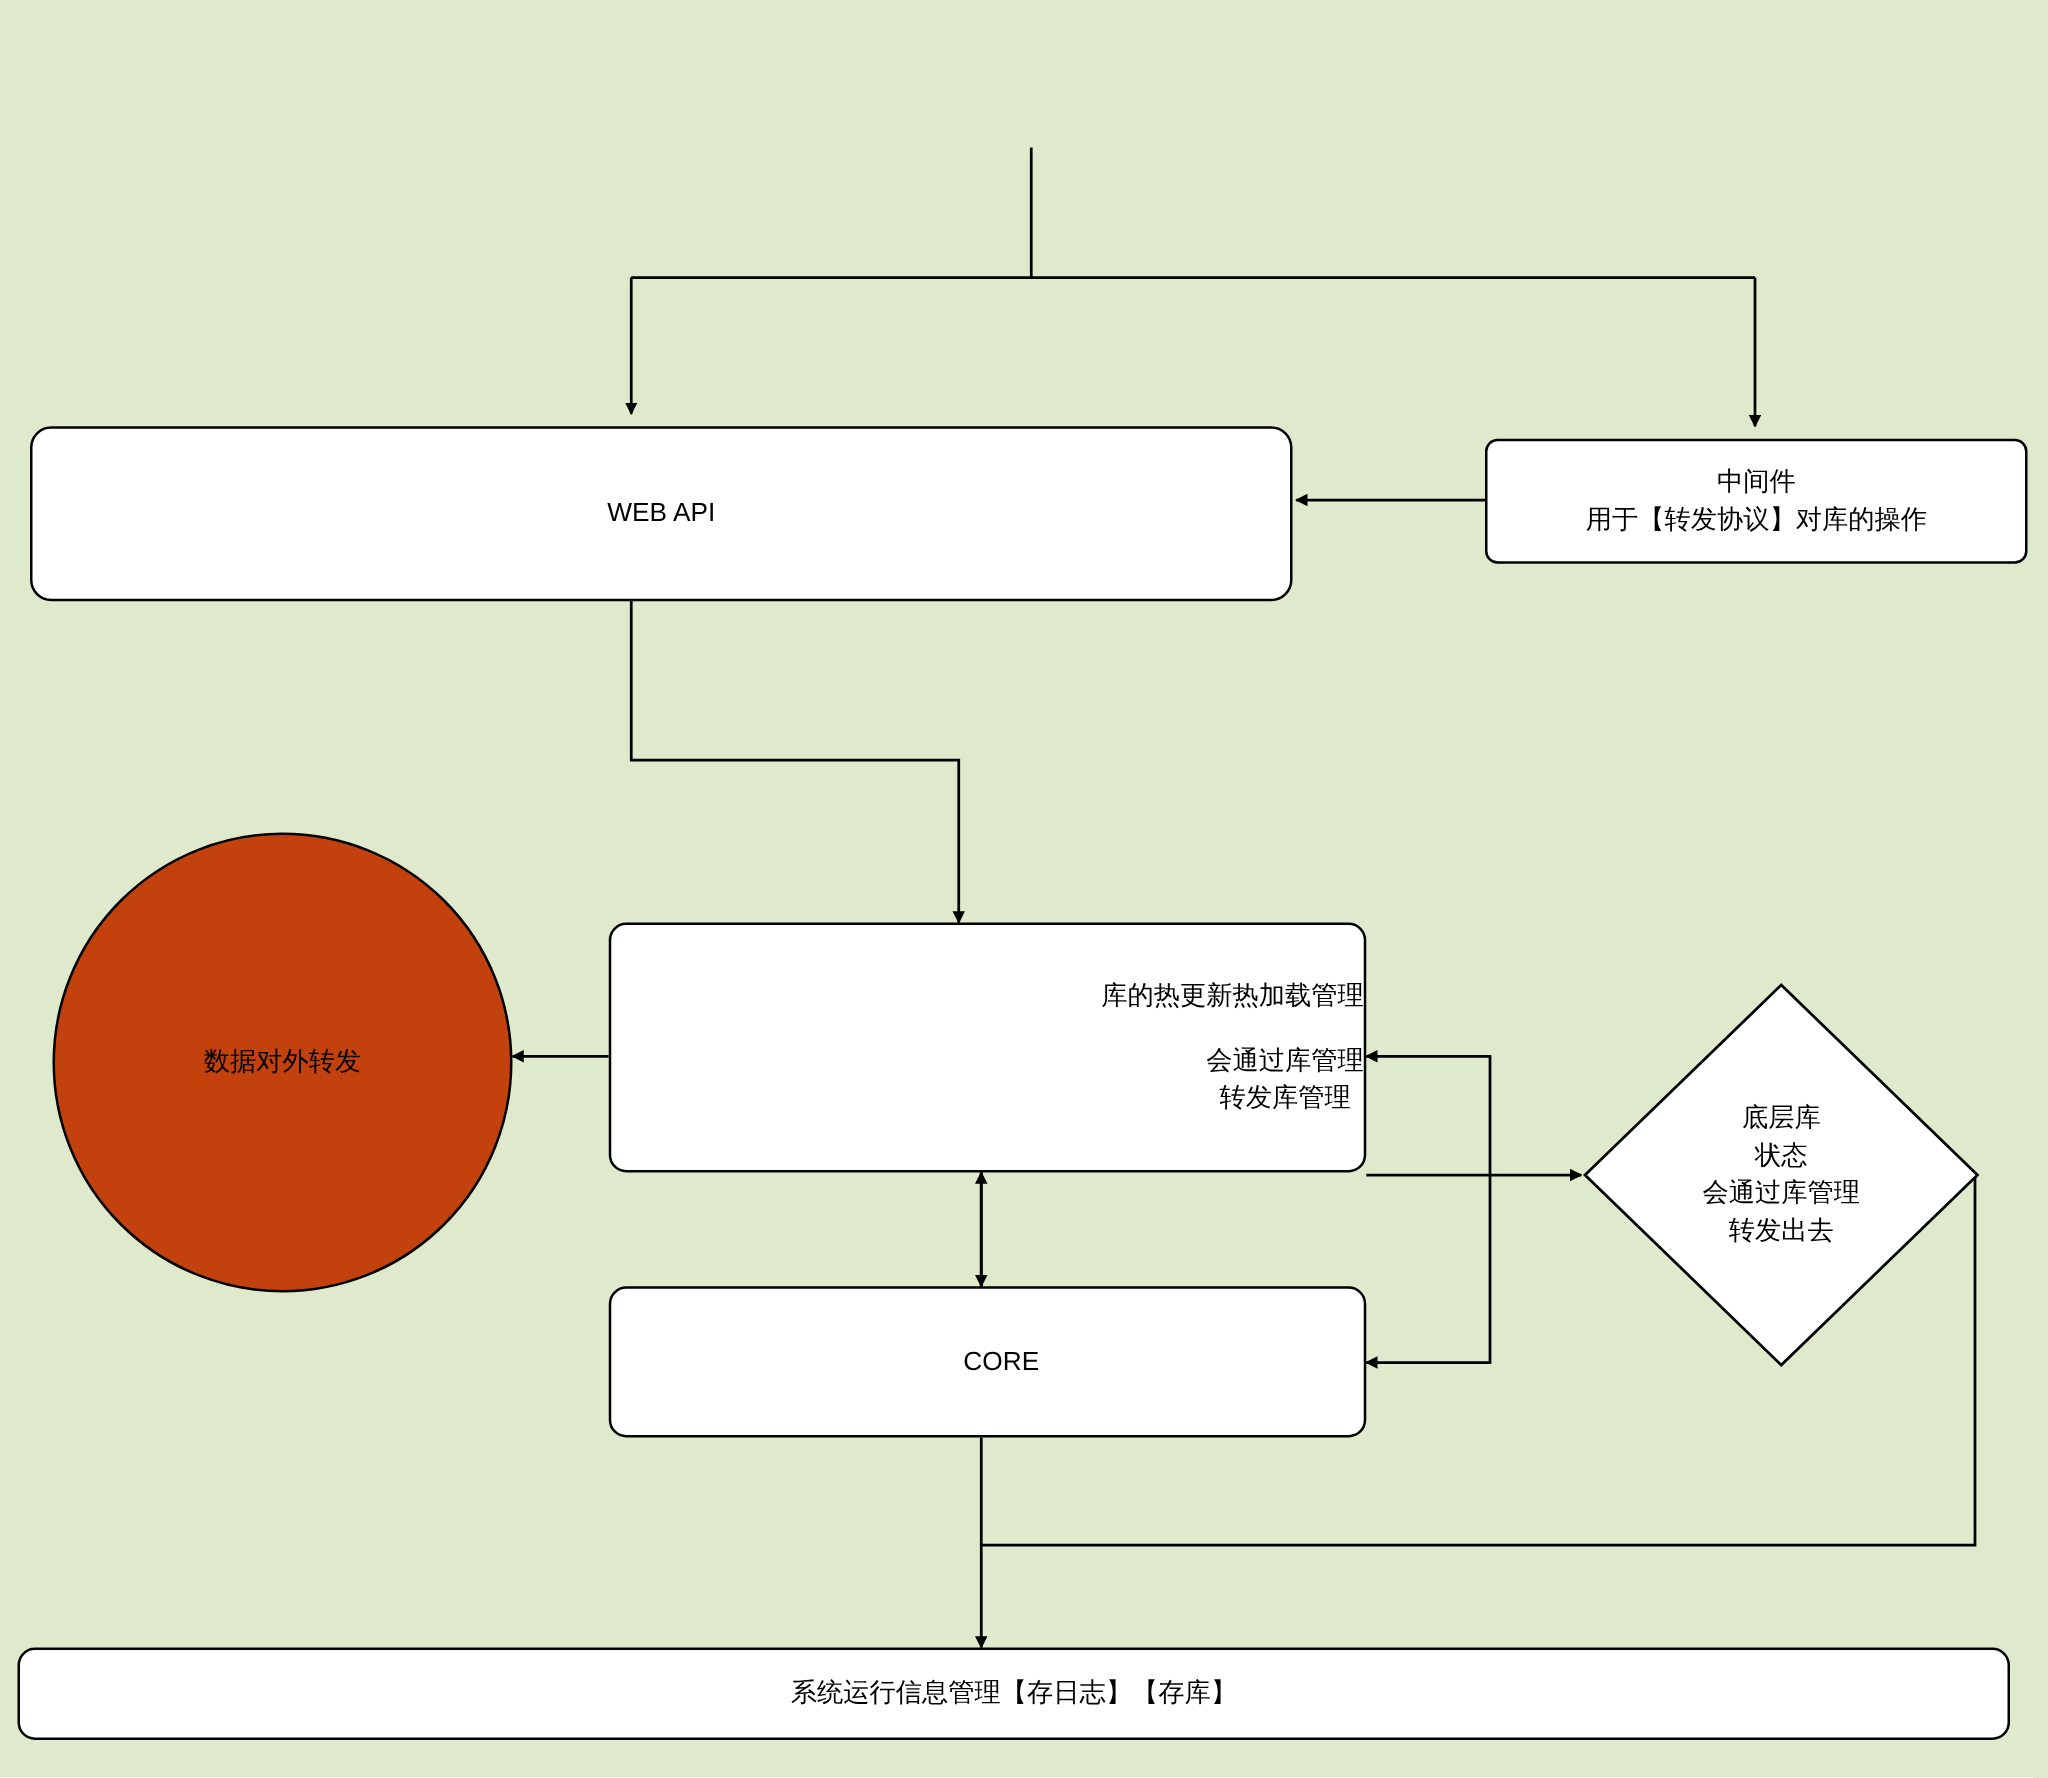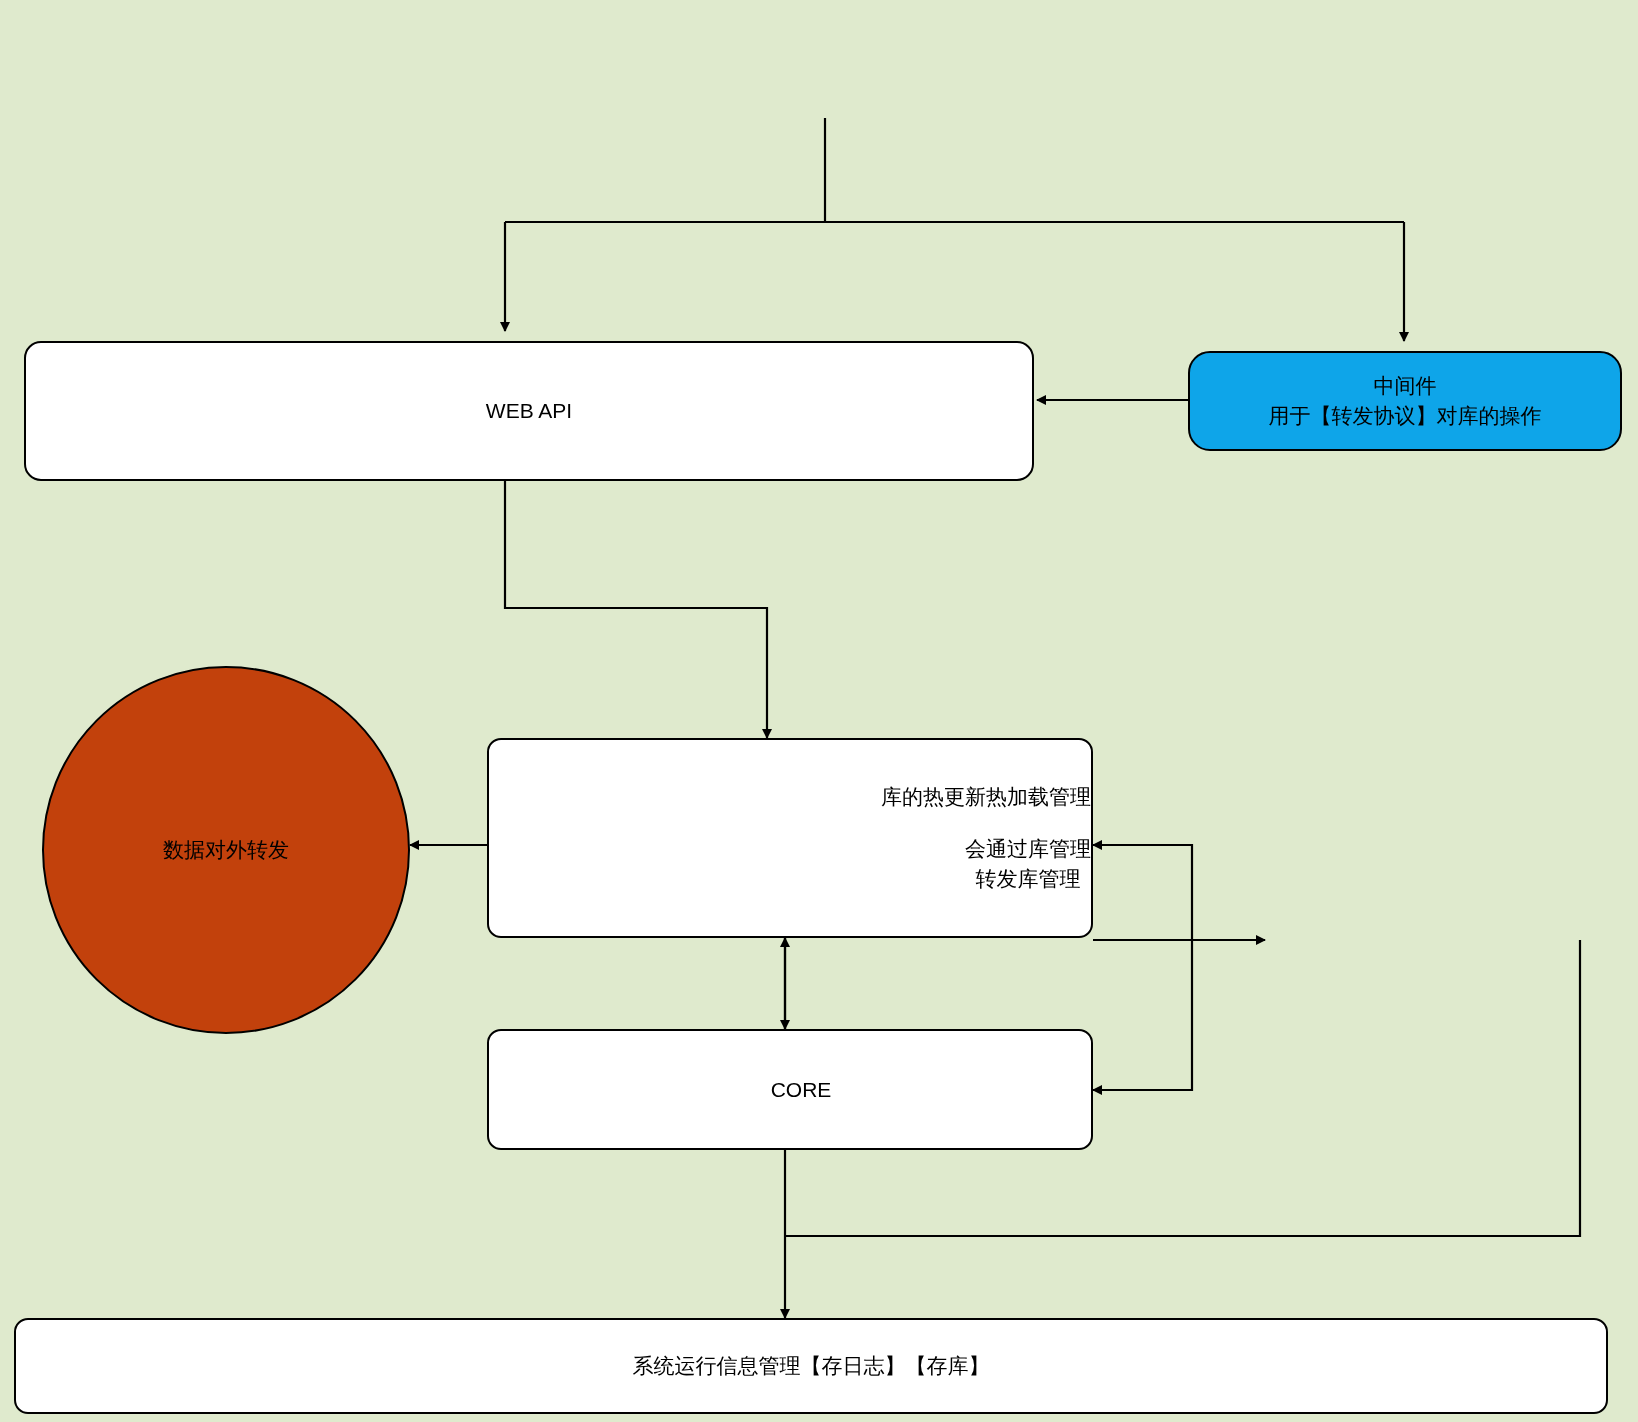--- a/index.html
+++ b/index.html
@@ -36,23 +36,23 @@
     font-size: 21px;
     line-height: 1.42;
     white-space: pre-line;
   }
   .rect {
     background: #ffffff;
     border: 2px solid #000000;
     border-radius: 14px;
   }
   .rect-pink {
-    background: #0ea5e9;
+    background: #ffffff;
     border: 2px solid #000000;
-    border-radius: 22px;
+    border-radius: 10px;
   }
   .circle {
     background: #c2410c;
     border: 2px solid #000000;
     border-radius: 50%;
   }
   .diamond-wrap {
     position: absolute;
   }
   .diamond-shape {
@@ -145,18 +145,27 @@
     <span>库的热更新热加载管理</span>
     <span class="gap"></span>
     <span>会通过库管理
 转发库管理</span>
   </div>
 
   <div class="node rect" style="left:487px; top:1029px; width:606px; height:121px;padding-left:22px;">
     <span>CORE</span>
   </div>
 
+  <div class="diamond-wrap" style="left:1265px; top:785px; width:320px; height:310px;">
+    <svg class="diamond-shape" viewBox="0 0 320 310" preserveAspectRatio="none">
+      <polygon points="160,3 317,155 160,307 3,155" fill="#ffffff" stroke="#000000" stroke-width="2.2"></polygon>
+    </svg>
+    <div class="diamond-label">底层库
+状态
+会通过库管理
+转发出去</div>
+  </div>
 
-  <div class="node rect" style="left:14px; top:1318px; width:1594px; height:96px;">
+  <div class="node rect" style="left:14px; top:1318px; width:1594px; height:74px;font-family:Liberation Serif, serif;">
     <span>系统运行信息管理【存日志】【存库】</span>
   </div>
 
 </div>
 
 </body></html>

